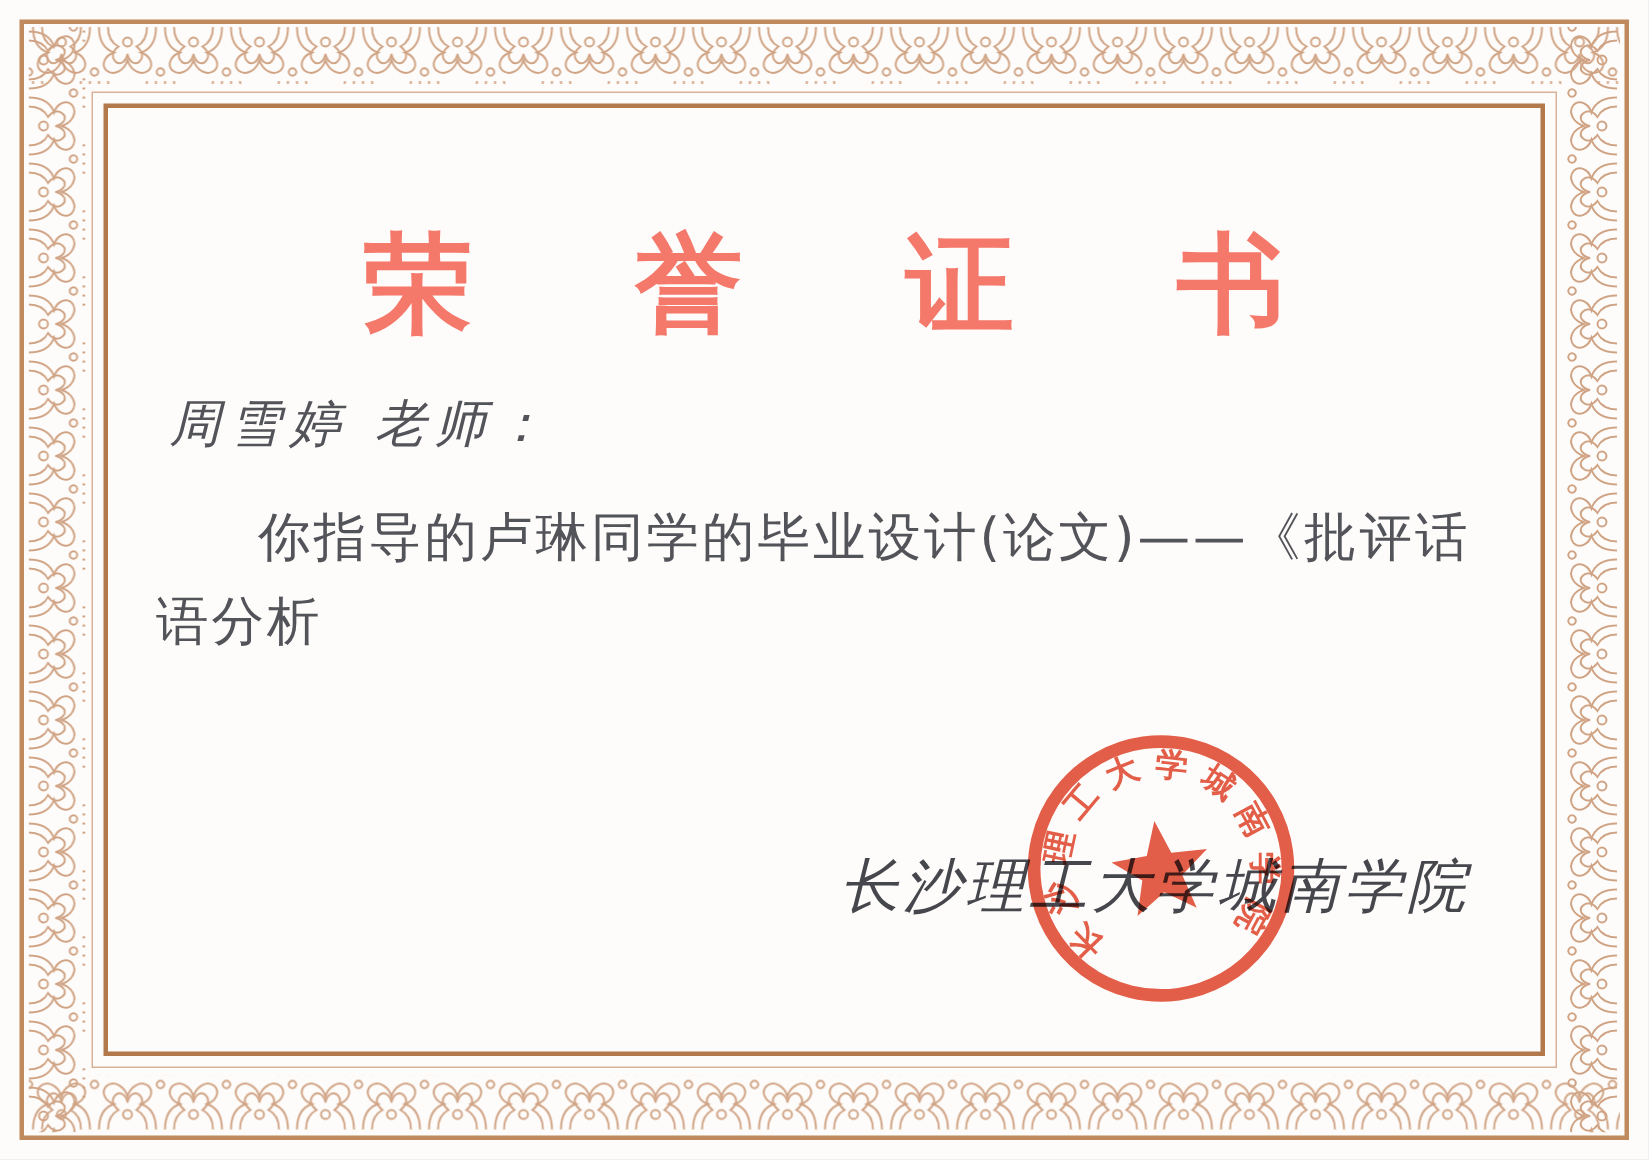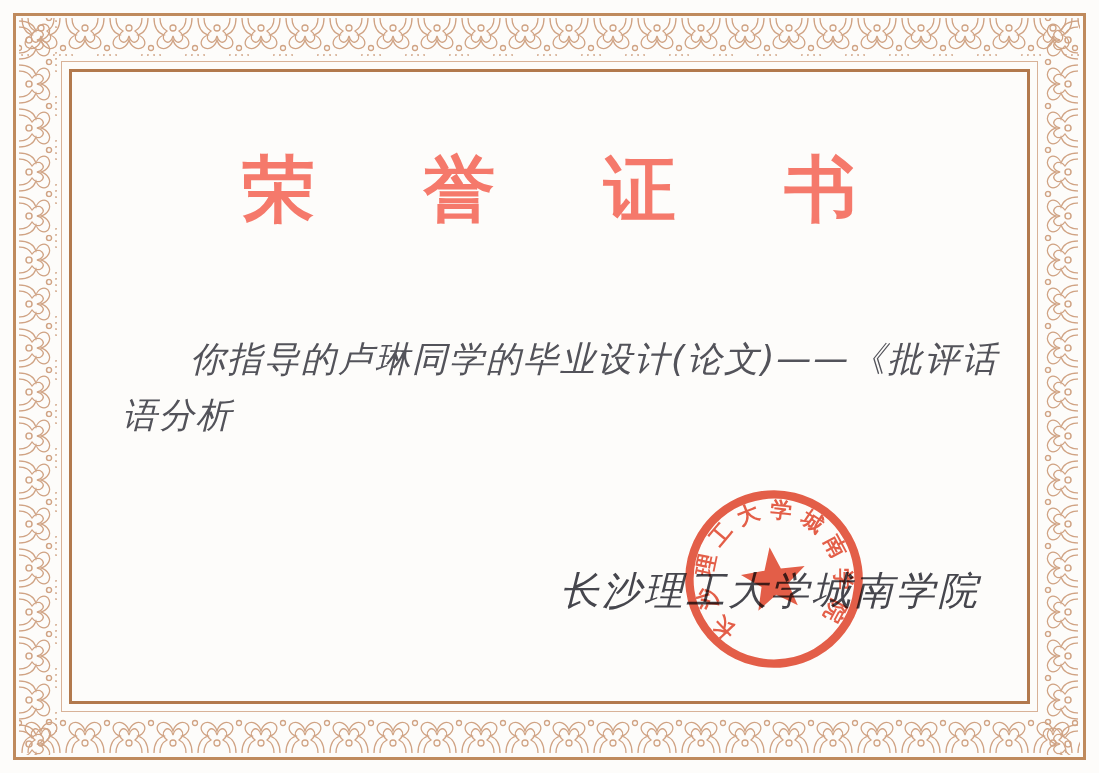--- a/index.html
+++ b/index.html
@@ -50,22 +50,20 @@
     letter-spacing:6px;
     color:#53535a;
     font-style:italic;
   }
   .body-text{
     position:absolute;left:104px;top:331px;width:900px;
     font-size:35px;
     line-height:56px;
     letter-spacing:2px;
     color:#53535a;
-    font-style:italic;
-    margin-left:18px;
   }
   .body-text .line1{text-indent:68px;}
   .issuer{
     position:absolute;left:530px;top:564px;width:450px;
     text-align:right;
     font-size:39px;
     letter-spacing:3px;
     color:#46464d;
     font-style:italic;
     white-space:nowrap;
@@ -163,20 +161,21 @@
       </pattern>
     </defs>
     <rect x="0" y="0" width="100%" height="100%" fill="url(#pt-right)"></rect>
   </svg>
 
   <div class="frame-thin"></div>
   <div class="frame-inner"></div>
 
   <div class="title">荣 誉 证 书</div>
 
+  <div class="greeting">周雪婷  老师：</div>
 
   <div class="body-text">
     <div class="line1">你指导的卢琳同学的毕业设计(论文)——《批评话语分析</div>
   </div>
 
   <div class="issuer">长沙理工大学城南学院</div>
 
   <svg class="seal" viewBox="0 0 200 200" xmlns="http://www.w3.org/2000/svg">
     <circle class="seal-ring" cx="100" cy="100" r="90"></circle>
     <polygon class="seal-star" points="100,66 108.8,89.9 134.2,90.9 114.3,106.6 121.2,131.1 100,117 78.8,131.1 85.7,106.6 65.8,90.9 91.2,89.9"></polygon>

